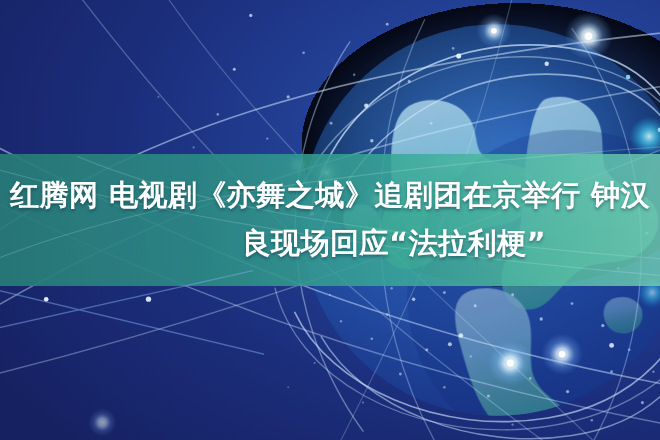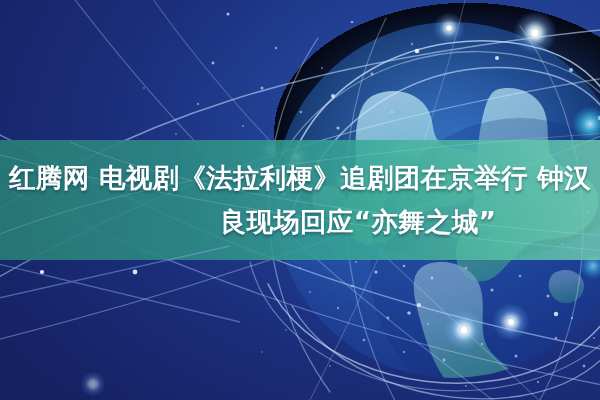--- a/index.html
+++ b/index.html
@@ -253,17 +253,17 @@
 
       <g fill="none" stroke="#7fa8e8" stroke-width="1.3" opacity="0.50">
         <path d="M-10 300 L 230 246"></path>
         <path d="M-10 262 L 240 322"></path>
       </g>
       <circle cx="42" cy="272" r="2.1" fill="#ffffff" opacity="0.9"></circle>
     </g>
   </svg>
 
   <div id="headline-band">
-    <div class="headline-line line-1">红腾网 电视剧《法拉利梗》追剧团在京举行 钟汉</div>
-    <div class="headline-line line-2">良现场回应“亦舞之城”</div>
+    <div class="headline-line line-1">红腾网 电视剧《亦舞之城》追剧团在京举行 钟汉</div>
+    <div class="headline-line line-2">良现场回应“法拉利梗”</div>
   </div>
 
 </div>
 
 </body></html>

